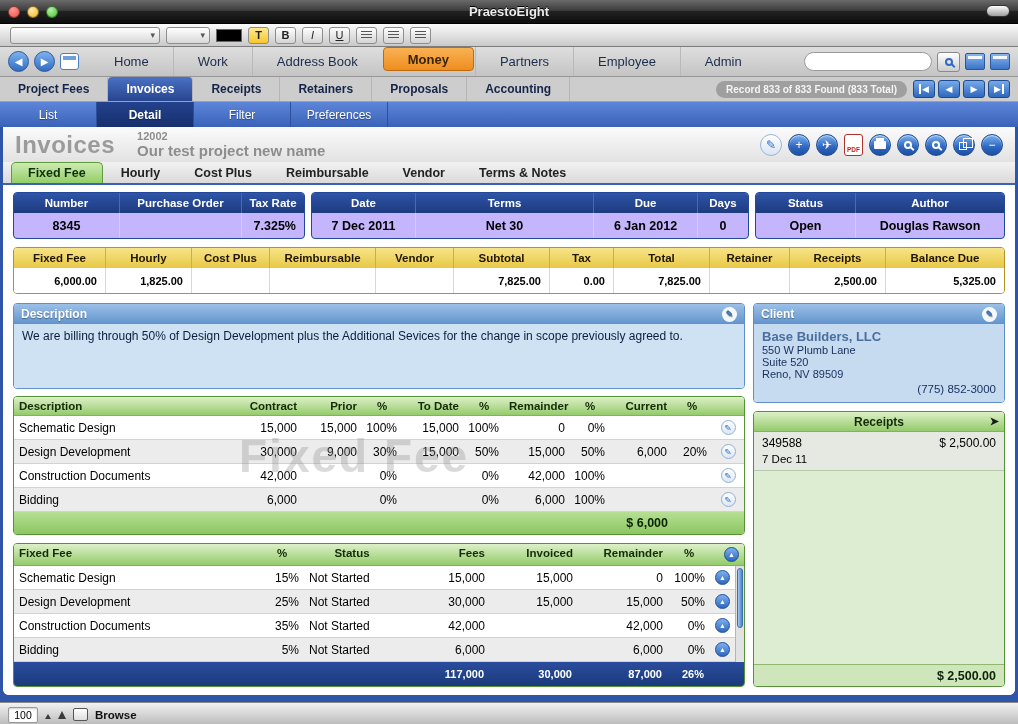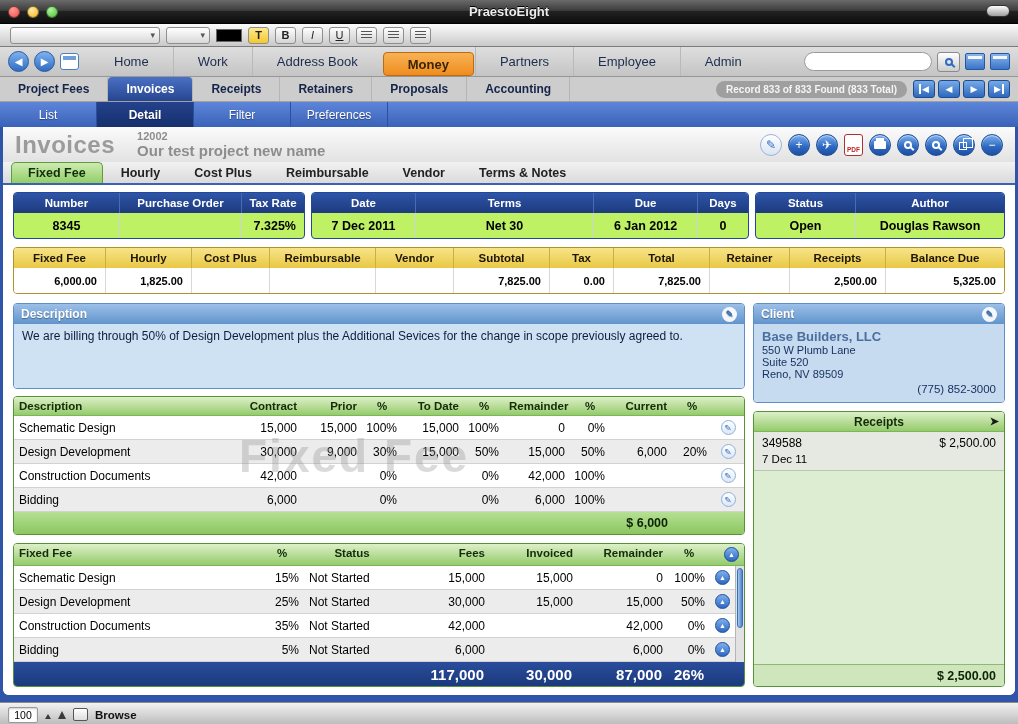--- a/index.html
+++ b/index.html
@@ -24,21 +24,21 @@
   .fbtn{width:21px;height:17px;border:1px solid #8e8e8e;border-radius:3px;background:linear-gradient(#fefefe,#d4d4d4);font-size:11px;display:flex;align-items:center;justify-content:center;color:#222;}
   .fbtn.ttool{background:linear-gradient(#ffe98e,#f4c82e);font-weight:bold;}
   .fbtn.b{font-weight:bold;} .fbtn.i{font-style:italic;} .fbtn.u{text-decoration:underline;}
   .align-glyph{width:11px;height:9px;background:repeating-linear-gradient(#555 0 1px,transparent 1px 3px);}
 
   
   .navrow{height:30px;background:linear-gradient(#dedede,#c4c4c4);border-bottom:1px solid #979797;display:flex;align-items:center;padding:0 8px;gap:5px;}
   .roundbtn{width:21px;height:21px;border-radius:50%;background:linear-gradient(#7fb2ee,#2f6cc2);border:1px solid #25589f;color:#fff;font-size:10px;display:flex;align-items:center;justify-content:center;flex:none;}
   .little-icon{width:19px;height:17px;background:#fff;border:1px solid #4a7fc0;border-radius:3px;position:relative;flex:none;}
   .little-icon::before{content:"";position:absolute;top:2px;left:2px;right:2px;height:4px;background:#6f9fd8;}
-  .navtabs{display:flex;align-items:flex-end;height:100%;margin-left:6px;flex:1;}
+  .navtabs{display:flex;align-items:flex-start;height:100%;margin-left:6px;flex:1;}
   .navtab{padding:0 24px;font-size:13px;color:#1c2c4c;height:100%;display:flex;align-items:center;border-left:1px solid #b9b9b9;cursor:default;}
   .navtab:first-child{border-left:none;}
   .navtab.active{background:linear-gradient(#f8b254,#ef8d1f);border:1px solid #c06a10;border-radius:4px;color:#3a2404;font-weight:bold;height:24px;margin:0 1px;}
   .searchbox{width:128px;height:19px;border-radius:10px;border:1px solid #9a9a9a;background:#fff;display:flex;align-items:center;padding:0 8px;}
   .searchbox input{border:none;outline:none;width:100%;font-size:11px;background:transparent;font-family:inherit;}
   .magbtn{width:23px;height:20px;border:1px solid #8a8a8a;border-radius:3px;background:linear-gradient(#fff,#ccc);display:flex;align-items:center;justify-content:center;color:#2f6cc2;}
   .mag{width:8px;height:8px;border:2px solid currentColor;border-radius:50%;position:relative;display:inline-block;}
   .mag::after{content:"";position:absolute;width:2px;height:5px;background:currentColor;bottom:-4px;right:-3px;transform:rotate(-45deg);}
   .winicon{width:20px;height:17px;border:1px solid #25589f;border-radius:2px;background:linear-gradient(#8ab6ee,#3a74c8);position:relative;}
   .winicon::before{content:"";position:absolute;top:2px;left:2px;right:2px;height:3px;background:#fff;opacity:.9;}
@@ -78,21 +78,21 @@
   .copy-shape::before{content:"";position:absolute;top:-5px;left:3px;width:8px;height:8px;border:1.5px solid #fff;}
 
   .feetabs{height:24px;background:linear-gradient(#f2f2f2,#dadada);display:flex;align-items:flex-end;padding:0 8px;gap:2px;border-bottom:2px solid #3a63b8;}
   .feetab{padding:3px 16px;font-size:12.5px;font-weight:bold;color:#222;}
   .feetab.active{background:linear-gradient(#cdeab2,#93ce67);border:1px solid #5f9c3c;border-bottom:none;border-radius:5px 5px 0 0;color:#10300a;}
 
   .content{flex:1;background:#fff;padding:7px 10px 8px;display:flex;flex-direction:column;}
 
   
   .inforow{display:flex;gap:6px;margin-bottom:8px;}
-  .igroup{border:1px solid #24479a;border-radius:4px;overflow:hidden;background:#bef264;}
+  .igroup{border:1px solid #24479a;border-radius:4px;overflow:hidden;background:#c4b5fd;}
   .igroup.w1{width:292px;} .igroup.w2{width:438px;} .igroup.w3{flex:1;}
   .g-i1{display:grid;grid-template-columns:106px 122px 1fr;}
   .g-i2{display:grid;grid-template-columns:104px 178px 104px 1fr;}
   .g-i3{display:grid;grid-template-columns:100px 1fr;}
   .ihead{background:linear-gradient(#2e55a8,#1d3a7e);}
   .ihead .hc{padding:4px 2px;color:#fff;font-size:11.5px;font-weight:bold;text-align:center;border-right:1px solid #4a6ab4;}
   .ihead .hc:last-child{border-right:none;}
   .ivals .vc{height:25px;display:flex;align-items:center;justify-content:center;font-size:12.5px;font-weight:bold;color:#000;border-right:1px solid #ccd2de;}
   .ivals .vc:last-child{border-right:none;}
   .ivals .vc.right{justify-content:flex-end;padding-right:8px;}
@@ -143,21 +143,21 @@
   .g-ffh{display:grid;grid-template-columns:246px 44px 96px 90px 88px 90px 42px 1fr;}
   .g-ffr{display:grid;grid-template-columns:246px 44px 96px 90px 88px 90px 42px 1fr;}
   .g-fff{display:grid;grid-template-columns:246px 44px 96px 90px 88px 90px 42px 1fr;}
   .fftable{margin-top:8px;}
   .ffbody{display:flex;}
   .ffrows{flex:1;}
   .ffscroll{width:14px;background:#e2e2e2;border-left:1px solid #b5b5b5;position:relative;}
   .ffthumb{position:absolute;left:1px;right:1px;top:2px;height:60px;border-radius:6px;background:linear-gradient(90deg,#a6c9f0,#4a82cc);border:1px solid #3a6db4;}
   .hdrupcell{display:flex;align-items:center;justify-content:flex-end;padding-right:1px;}
   .fffooter{background:linear-gradient(#2a4c9c,#1b3a7c);height:24px;}
-  .fffooter .c{display:flex;align-items:center;justify-content:flex-end;font-size:15px;font-weight:bold;padding:0 6px;color:#fff;}
+  .fffooter .c{display:flex;align-items:center;justify-content:flex-end;font-size:11px;font-weight:bold;padding:0 6px;color:#fff;}
 
   
   .receiptspanel{flex:1;display:flex;flex-direction:column;border:1px solid #569238;border-radius:4px;overflow:hidden;min-height:0;}
   .rechead{height:20px;background:linear-gradient(#ddf0c8,#94cb6b);border-bottom:1px solid #7fb55a;display:flex;align-items:center;justify-content:center;position:relative;font-size:12px;font-weight:bold;color:#142c08;flex:none;}
   .rec-action{position:absolute;right:5px;top:3px;color:#1a1a1a;font-size:11px;}
   .recbody{flex:1;background:#dcedd2;display:flex;flex-direction:column;min-height:0;}
   .recentry{border-bottom:1px solid #b8c8ac;background:#e6e9e2;}
   .recline1{display:flex;justify-content:space-between;padding:4px 8px 0;font-size:12px;color:#000;}
   .recline2{padding:3px 8px 5px;font-size:11.5px;color:#000;}
   .recfooter{height:22px;background:#cfe5bc;border-top:1px solid #8fb871;display:flex;align-items:center;justify-content:flex-end;padding-right:8px;font-size:12.5px;font-weight:bold;color:#0c2406;flex:none;}

